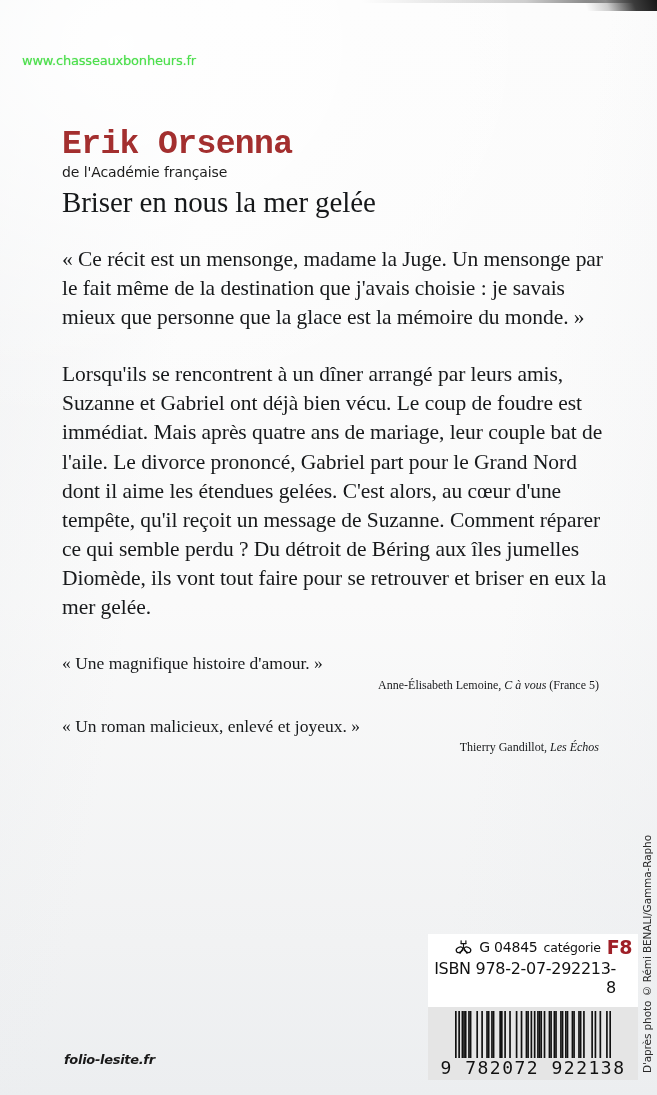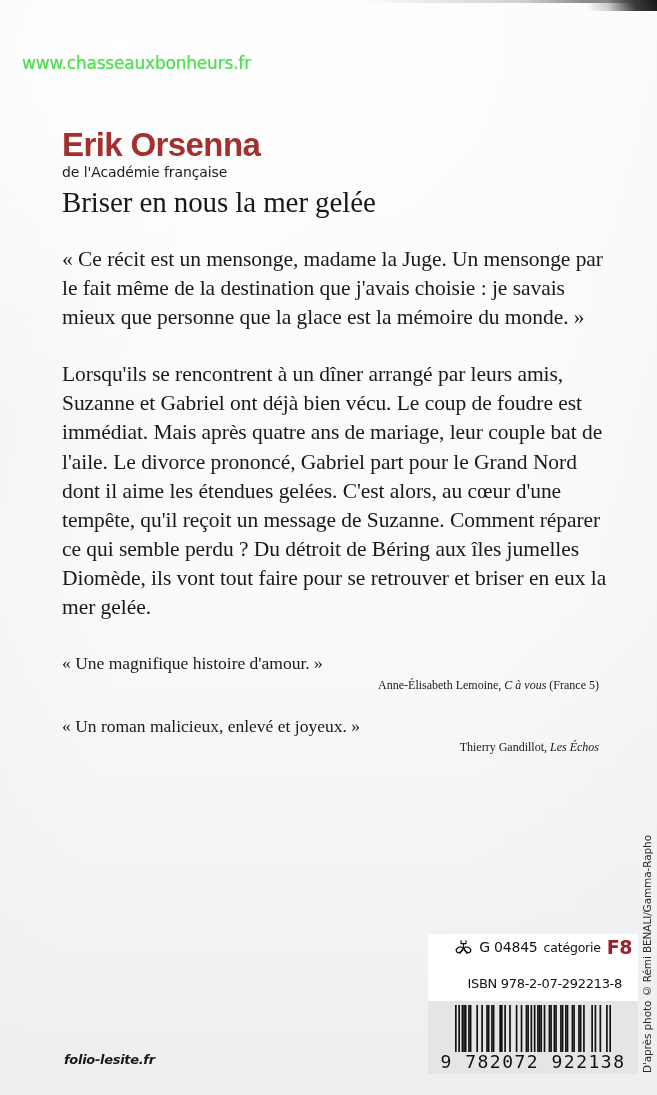--- a/index.html
+++ b/index.html
@@ -39,36 +39,36 @@
     position:absolute; top:0; left:0; right:0; height:3px;
     background:linear-gradient(90deg, rgba(255,255,255,0) 0%, rgba(255,255,255,0) 55%,
                rgba(120,120,120,.35) 80%, rgba(25,25,25,.85) 100%);
     pointer-events:none;
   }
 
   
   .watermark {
     position:absolute; left:22px; top:53px;
     font-family:"DejaVu Sans", sans-serif;
-    font-size:17px;
+    font-size:13px;
     letter-spacing:-0.2px;
     color:#4ce04c;
     text-shadow:0 0 1px rgba(60,200,60,.55);
     white-space:nowrap;
   }
 
   
   .content {
     position:absolute;
     left:62px; top:0; width:545px;
   }
 
   .author {
     margin-top:128px;
-    font-family:Liberation Sans, sans-serif;
+    font-family:Liberation Mono, monospace;
     font-weight:bold;
     font-size:33px;
     line-height:1.04;
     letter-spacing:-0.6px;
     color:#a32f2f;
   }
   .academy {
     margin-top:2px;
     font-family:"DejaVu Sans", sans-serif;
     font-size:14px;
@@ -160,26 +160,26 @@
   }
   .gallimard-mark { width:19px; height:19px; display:block; flex:0 0 auto; }
   .code-num { font-size:14px; letter-spacing:-0.2px; }
   .cat-word { font-size:12.5px; letter-spacing:-0.2px; }
   .cat-code {
     font-size:19px; font-weight:bold;
     color:#9e1f27; letter-spacing:-0.5px;
   }
   .isbn-num {
     font-family:"DejaVu Sans", sans-serif;
-    font-size:13px;
+    font-size:16px;
     letter-spacing:-0.3px;
     color:#111;
     text-align:right;
-    padding-right:16px;
-    margin-top:18px;
+    padding-right:22px;
+    margin-top:1px;
   }
 
   .barcode-wrap {
     margin-top:10px;
     padding:4px 6px 2px 6px;
     background:#e5e5e5;
     display:flex;
     flex-direction:column;
     align-items:center;
   }

